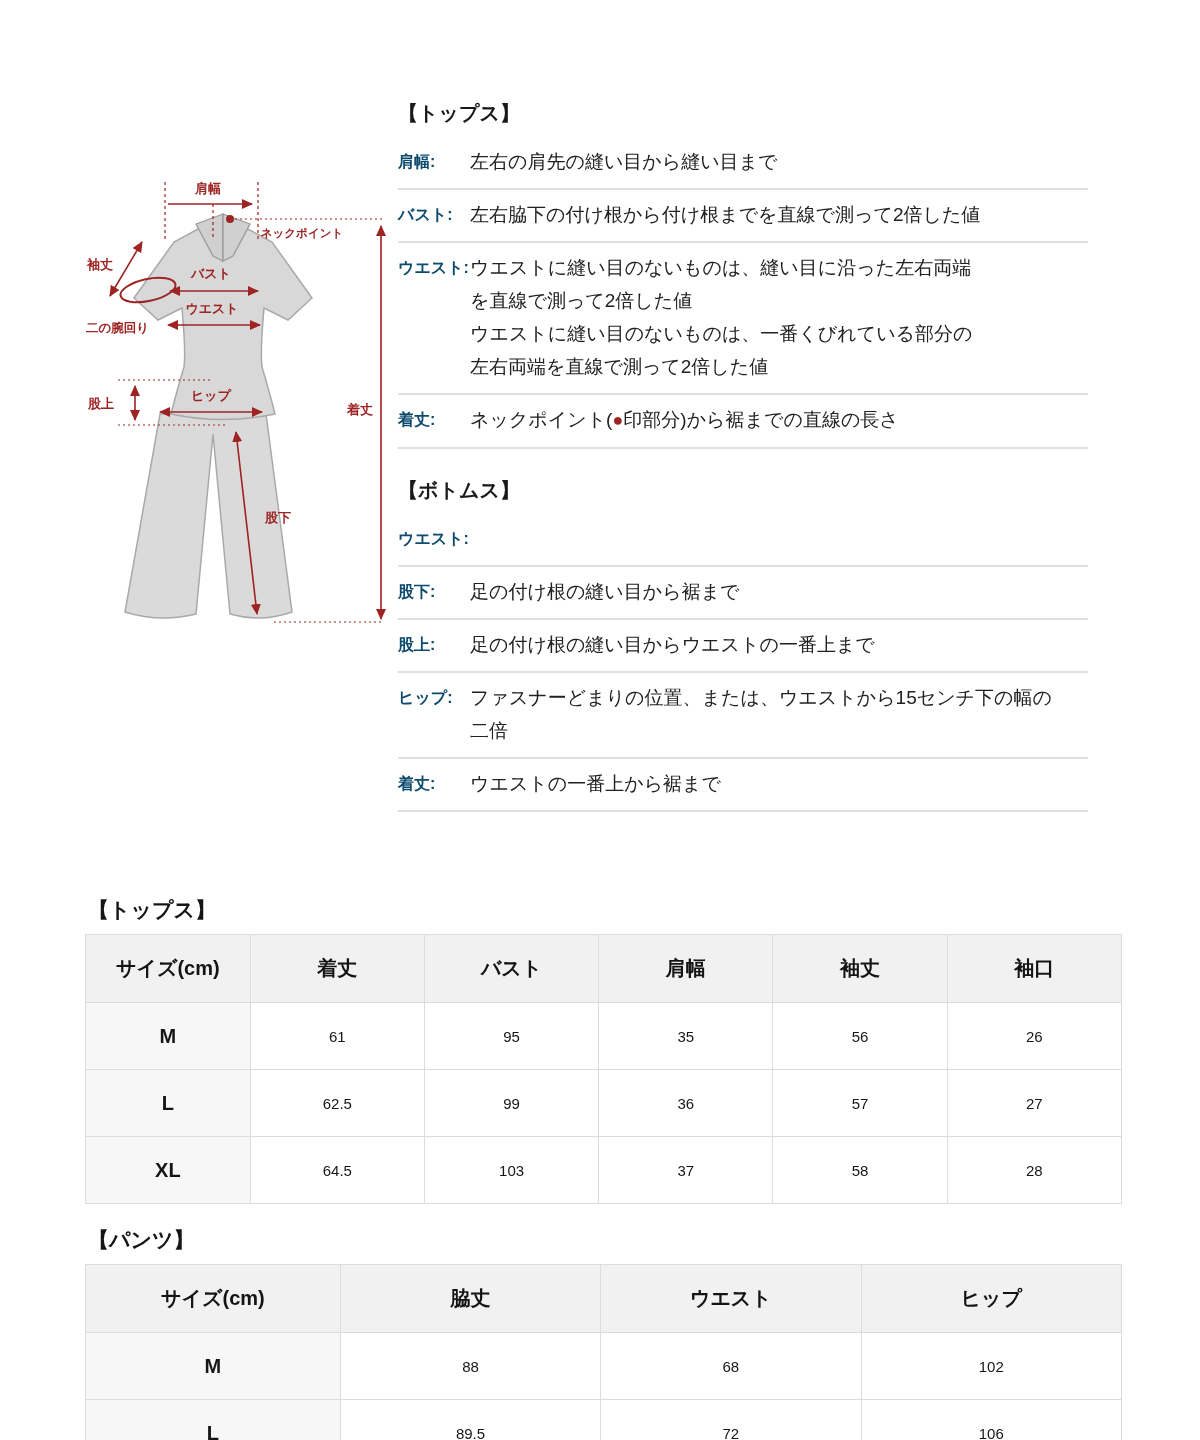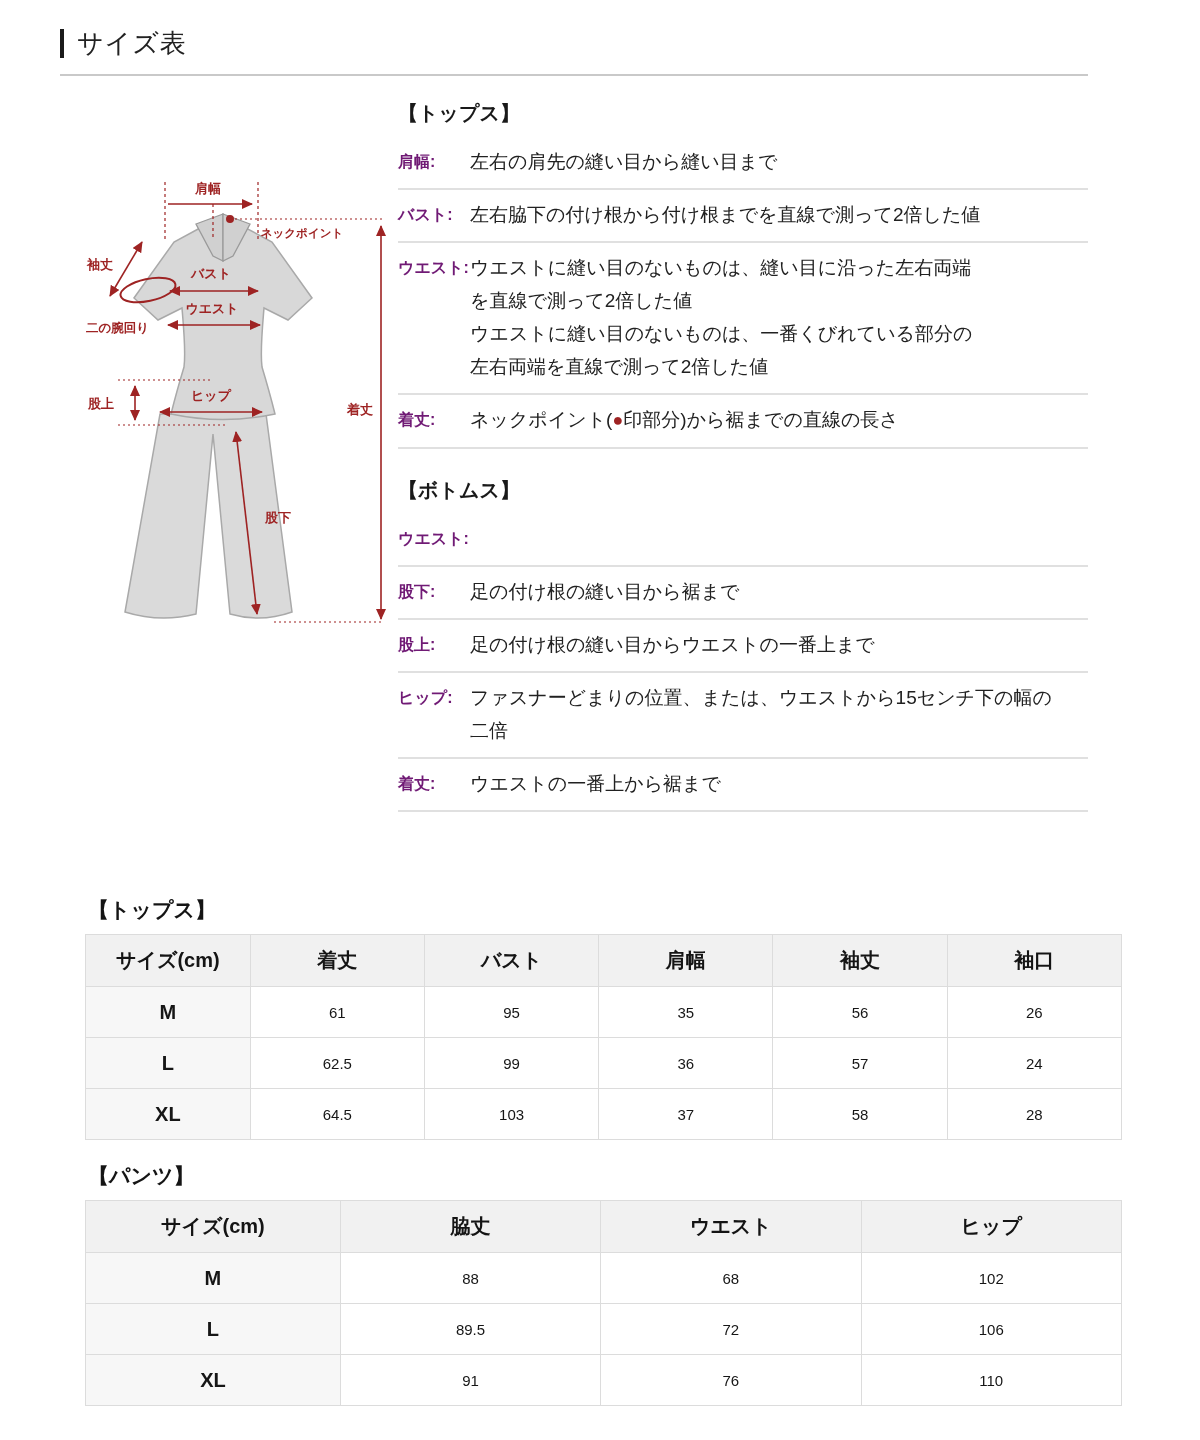--- a/index.html
+++ b/index.html
@@ -25,43 +25,39 @@
   .diagram svg { display:block; }
   .dlabel { font-family:"Liberation Sans","DejaVu Sans",sans-serif; font-size:13px; font-weight:bold; fill:#9e2323; }
   .dlabel.small { font-size:11.5px; }
   .dlabel.mid { font-size:12.5px; }
 
   
   .defs { position:absolute; left:398px; top:100px; width:690px; }
   .def-heading { font-size:20px; font-weight:bold; color:#191919; margin:0 0 10px 0; }
   .def-heading.bottoms { margin-top:28px; }
   .def-row { display:flex; padding:8px 0 10px 0; border-bottom:2px solid #e0e0e0; }
-  .def-term { flex:0 0 72px; width:72px; font-size:16px; font-weight:bold; line-height:33px; color:#701a75; }
+  .def-term { flex:0 0 72px; width:72px; font-size:16px; font-weight:bold; line-height:33px; color:#0c4a6e; }
   .def-desc { flex:1; font-size:19px; line-height:33px; color:#212121; white-space:pre-line; }
   .red-dot { color:#9e2323; font-size:18px; }
 
   
   .tables { position:absolute; left:60px; top:896px; width:1070px; }
   .tbl-title { font-size:21px; font-weight:bold; color:#141414; margin:0 0 10px 28px; }
   .tbl-title.second { margin-top:22px; }
   table { border-collapse:collapse; table-layout:fixed; width:1037px; margin-left:25px; }
-  th, td { border:1px solid #dcdcdc; text-align:center; vertical-align:middle; padding:0; }
+  th, td { border:1px solid #dcdcdc; text-align:center; vertical-align:middle; padding:8px; }
   thead th { background:#f1f1f1; font-size:20px; font-weight:bold; height:51px; color:#141414; }
   td { height:50px; font-size:15px; color:#161616; background:#fff; }
   td.size-cell { background:#f7f7f7; font-weight:bold; font-size:20px; }
 </style>
 </head>
 <body>
 
 <div class="page">
 
-  <div class="title-row">
-    <div class="title-bar"></div>
-    <div class="page-title">サイズ表</div>
-  </div>
 
   <div class="diagram">
     <svg width="322" height="484" viewBox="0 0 322 484">
       <defs>
         <marker id="ah" markerUnits="userSpaceOnUse" markerWidth="12" markerHeight="12" refX="10" refY="5" orient="auto-start-reverse">
           <path d="M0,0 L11,5 L0,10 Z" fill="#9e2323"></path>
         </marker>
       </defs>
 
       <path d="M 82,252 L 188,252 L 214,450 Q 183,461 152,452 L 135,272 L 118,452 Q 82,461 47,450 Z" fill="#dadada" stroke="#a9a9a9" stroke-width="1.5"></path>
@@ -195,21 +191,21 @@
           <td>35</td>
           <td>56</td>
           <td>26</td>
         </tr>
         <tr>
           <td class="size-cell">L</td>
           <td>62.5</td>
           <td>99</td>
           <td>36</td>
           <td>57</td>
-          <td>24</td>
+          <td>27</td>
         </tr>
         <tr>
           <td class="size-cell">XL</td>
           <td>64.5</td>
           <td>103</td>
           <td>37</td>
           <td>58</td>
           <td>28</td>
         </tr>
       </tbody>

